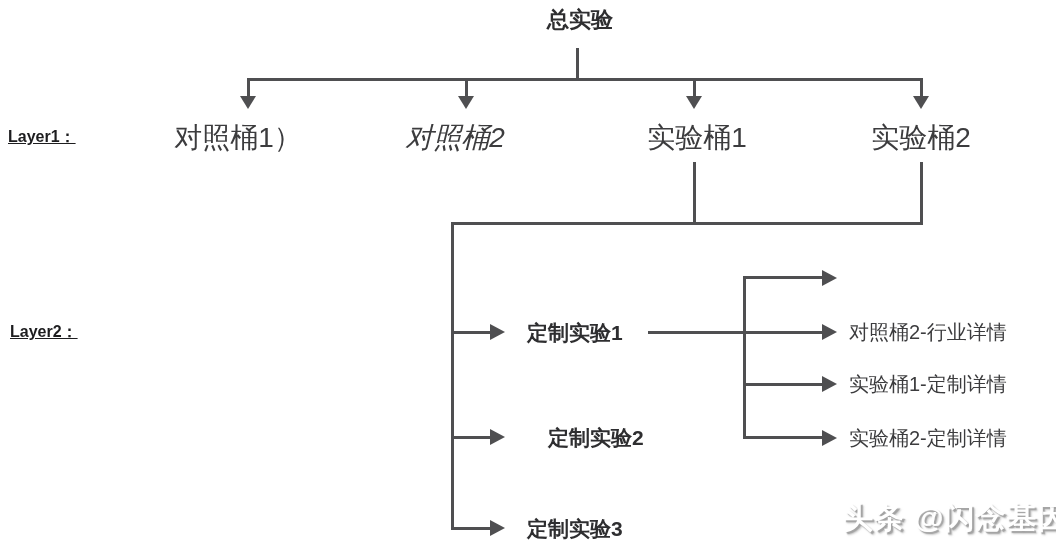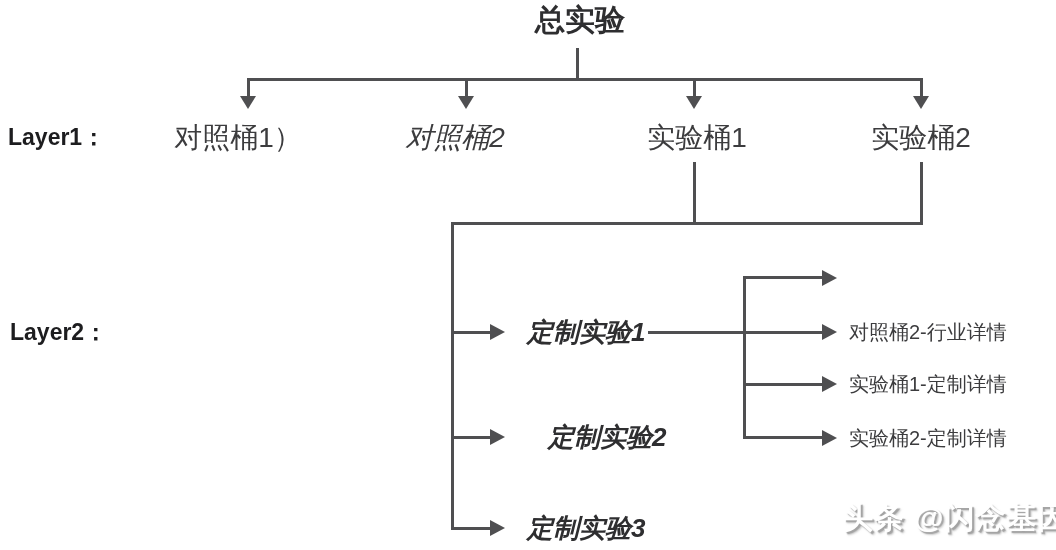--- a/index.html
+++ b/index.html
@@ -29,35 +29,35 @@
     border-top:13px solid var(--color-line);
   }
   .arrow-right{
     position:absolute;width:0;height:0;
     border-top:8px solid transparent;
     border-bottom:8px solid transparent;
     border-left:15px solid var(--color-line);
   }
   .title{
     position:absolute;transform:translateX(-50%);
-    font-size:30px;font-weight:bold;color:var(--color-bold_text);
+    font-size:22px;font-weight:bold;color:var(--color-bold_text);
     white-space:nowrap;line-height:26px;
   }
   .layer-label{
-    position:absolute;font-size:23px;font-weight:bold;
-    color:var(--color-label);white-space:nowrap;line-height:28px;
+    position:absolute;font-size:16px;font-weight:bold;
+    color:var(--color-label);white-space:nowrap;line-height:28px;text-decoration:underline;
   }
   .node{
     position:absolute;transform:translateX(-50%);
     font-size:28px;color:var(--color-text);
     white-space:nowrap;line-height:27px;
   }
   .node-bold{
-    position:absolute;font-size:26px;font-weight:bold;
-    color:var(--color-bold_text);white-space:nowrap;line-height:27px;font-style:italic;
+    position:absolute;font-size:21px;font-weight:bold;
+    color:var(--color-bold_text);white-space:nowrap;line-height:27px;
   }
   .detail{
     position:absolute;font-size:20px;color:var(--color-text);
     white-space:nowrap;line-height:26px;
   }
   .watermark{
     position:absolute;font-size:30px;font-weight:bold;
     color:var(--color-watermark);white-space:nowrap;line-height:34px;
     text-shadow:2px 2px 1px var(--color-watermark_shadow),3px 3px 2px rgba(170,170,170,0.55);
     letter-spacing:1px;

